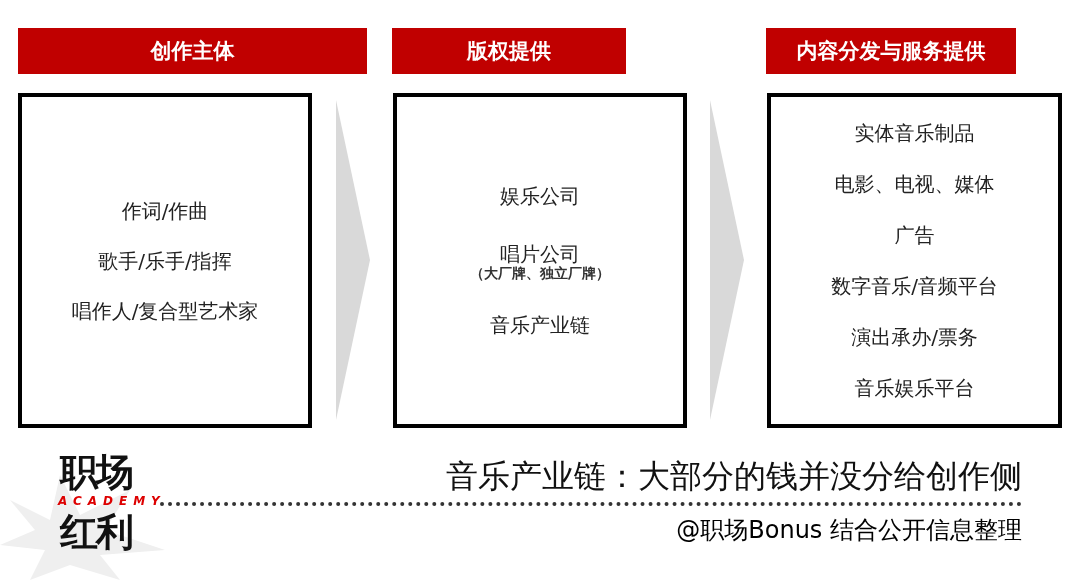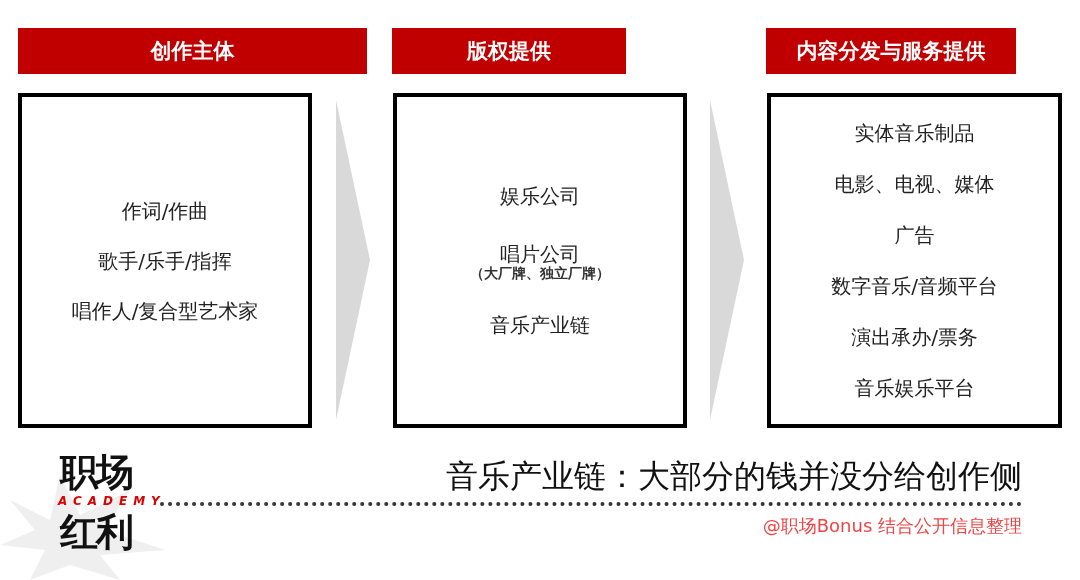--- a/index.html
+++ b/index.html
@@ -19,21 +19,21 @@
   .item { font-size:20px; color:#222; text-align:center; line-height:24px; margin:13px 0; white-space:nowrap; }
   .item-sub { display:block; font-size:14px; line-height:12px; color:#333; margin-top:1px;font-weight:bold; }
   .box-mid .item { margin:17px 0; }
   .box-right .item { margin:13.5px 0; }
   .arrow { position:absolute; top:100px; width:40px; height:320px; }
   .star { position:absolute; left:0; top:470px; width:170px; height:110px; }
   .logo-line { position:absolute; font-weight:900; font-size:38px; color:#111; letter-spacing:-2px; line-height:40px; }
   .logo-academy { position:absolute; left:58px; top:494px; font-size:12px; color:#d00; letter-spacing:6px; font-style:italic; font-weight:bold; }
   .caption-title { position:absolute; right:58px; top:455px; font-size:32px; color:#111; white-space:nowrap; }
   .dotted { position:absolute; left:160px; right:58px; top:502px; border-top:4px dotted #333; }
-  .caption-credit { position:absolute; right:58px; top:514px; font-size:18px; color:#ef4444; white-space:nowrap; }
+  .caption-credit { position:absolute; right:58px; top:514px; font-size:24px; color:#000000; white-space:nowrap; }
 </style>
 </head>
 <body>
 
 <div class="col-header" style="left:18px; width:349px;">创作主体</div>
 <div class="col-box box-left" style="left:18px; width:286px;">
   <div class="item">作词/作曲</div>
   <div class="item">歌手/乐手/指挥</div>
   <div class="item">唱作人/复合型艺术家</div>
 </div>

